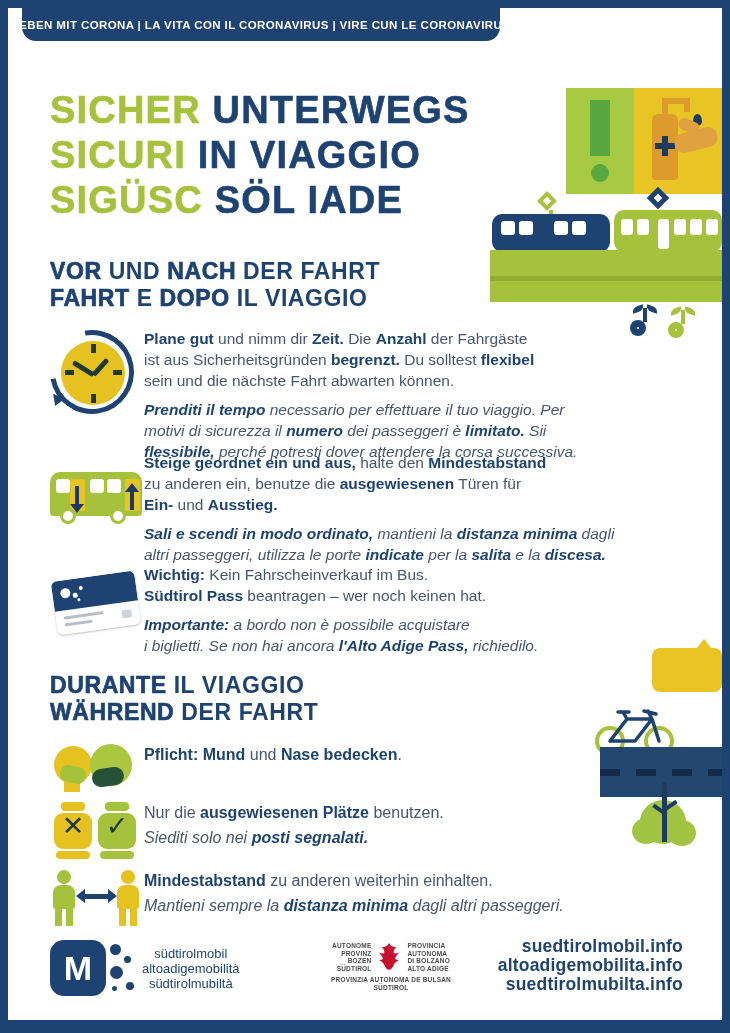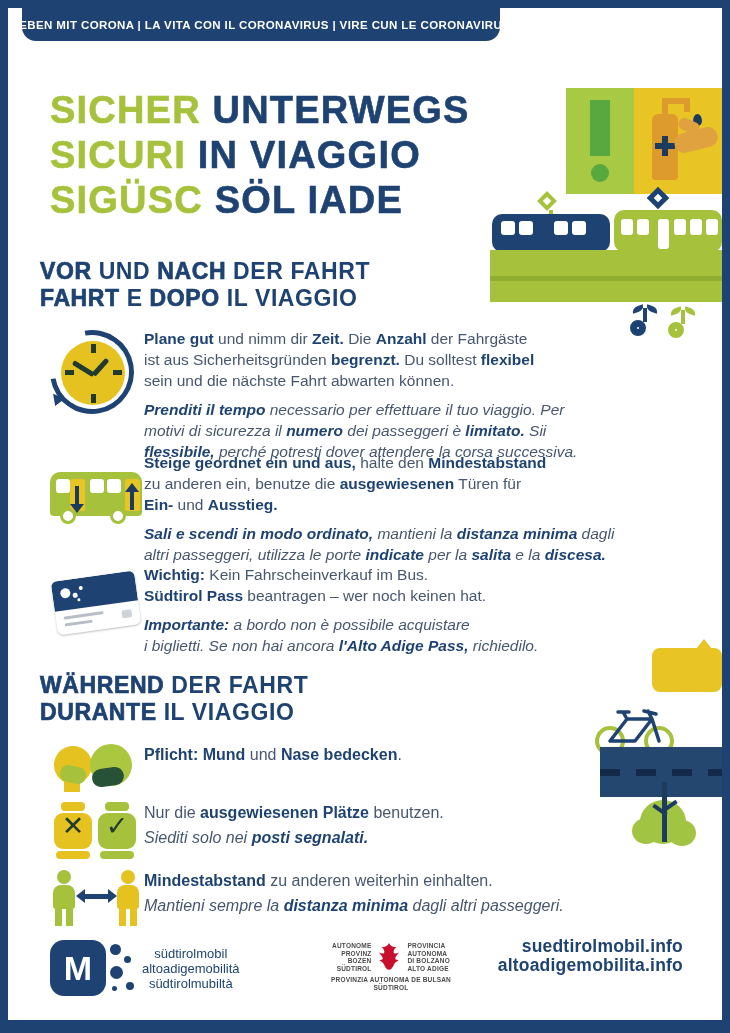--- a/index.html
+++ b/index.html
@@ -13,21 +13,21 @@
   .banner{left:14px;top:0;width:478px;height:33px;background:#1e4372;border-radius:0 0 14px 14px;
     display:flex;align-items:center;justify-content:center;color:#fff;font-weight:700;
     font-size:11.5px;letter-spacing:.4px;white-space:nowrap;}
 
   
   .title{left:42px;top:80px;line-height:45px;font-size:38px;font-weight:700;
     letter-spacing:1.2px;color:#1e4372;-webkit-text-stroke:.6px currentColor;white-space:nowrap;}
   .title .hl{color:#a6c23c;-webkit-text-stroke:.6px #a6c23c;}
 
   
-  .shead{left:32px;font-size:23px;line-height:27px;font-weight:700;color:#1e4372;
+  .shead{left:42px;font-size:23px;line-height:27px;font-weight:700;color:#1e4372;
     letter-spacing:.6px;white-space:nowrap;}
   .shead b{-webkit-text-stroke:.7px currentColor;}
 
   
   .item{left:40px;display:flex;}
   .item .iconbox{flex:0 0 96px;position:relative;}
   .item .txt{width:500px;}
   .de{color:#47566f;font-size:15.5px;line-height:21px;}
   .de b,.it b{color:#1e4372;}
   .it{color:#47566f;font-size:15.5px;line-height:21px;font-style:italic;margin-top:8px;}
@@ -276,22 +276,22 @@
         </div>
       </div>
     </div>
     <div class="txt">
       <div class="de"><b>Wichtig:</b> Kein Fahrscheinverkauf im Bus.<br><b>Südtirol Pass</b> beantragen – wer noch keinen hat.</div>
       <div class="it"><b>Importante:</b> a bordo non è possibile acquistare<br>i biglietti. Se non hai ancora <b>l'Alto Adige Pass,</b> richiedilo.</div>
     </div>
   </div>
 
   <div class="abs shead" style="top:664px;">
+    <div><b>DURANTE</b> IL VIAGGIO</div>
     <div><b>WÄHREND</b> DER FAHRT</div>
-    <div><b>DURANTE</b> IL VIAGGIO</div>
   </div>
 
   <div class="abs yTab">
       <div class="notch"></div>
     </div>
   <svg class="abs" style="left:585px;top:694px;" width="84" height="56">
     <circle cx="17" cy="39" r="13" fill="none" stroke="#a6c23c" stroke-width="4"></circle>
     <circle cx="66" cy="39" r="13" fill="none" stroke="#a6c23c" stroke-width="4"></circle>
     <path d="M17 39 L34 17 L59 17 L66 39 M17 39 L42 39 L59 17 M34 17 L30 10 M25 10 L36 10 M59 17 L55 9 M51 9 L63 12" fill="none" stroke="#1e4372" stroke-width="3.5" stroke-linecap="round" stroke-linejoin="round"></path>
   </svg>
@@ -367,20 +367,21 @@
     </div>
     <div class="txt">
       <div class="de"><b>Mindestabstand</b> zu anderen weiterhin einhalten.</div>
       <div class="it">Mantieni sempre la <b>distanza minima</b> dagli altri passeggeri.</div>
     </div>
   </div>
 
   <div class="abs webs">
     <div>suedtirolmobil.info</div>
     <div>altoadigemobilita.info</div>
+    <div>suedtirolmubilta.info</div>
   </div>
 
   <div class="abs brand">
     <div class="mark">
       <div class="sq">
           <span>M</span>
         </div>
       <div class="bd" style="left:60px;top:6px;width:11px;height:11px;"></div>
       <div class="bd" style="left:74px;top:18px;width:7px;height:7px;"></div>
       <div class="bd" style="left:60px;top:28px;width:13px;height:13px;"></div>

